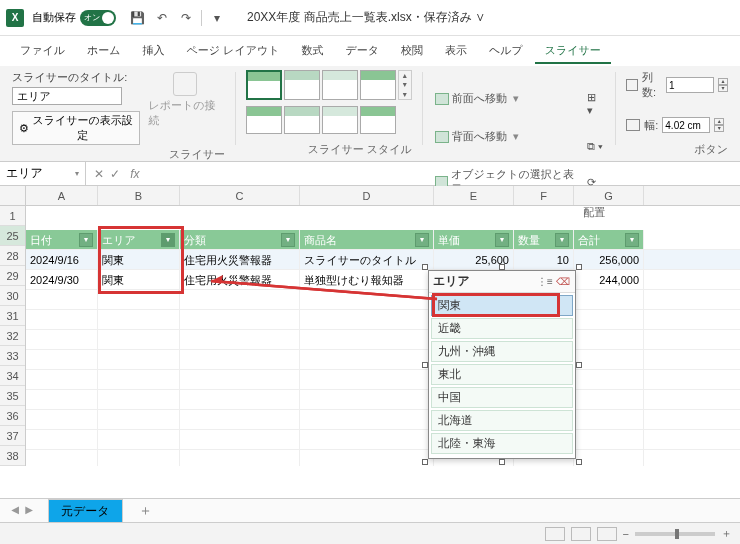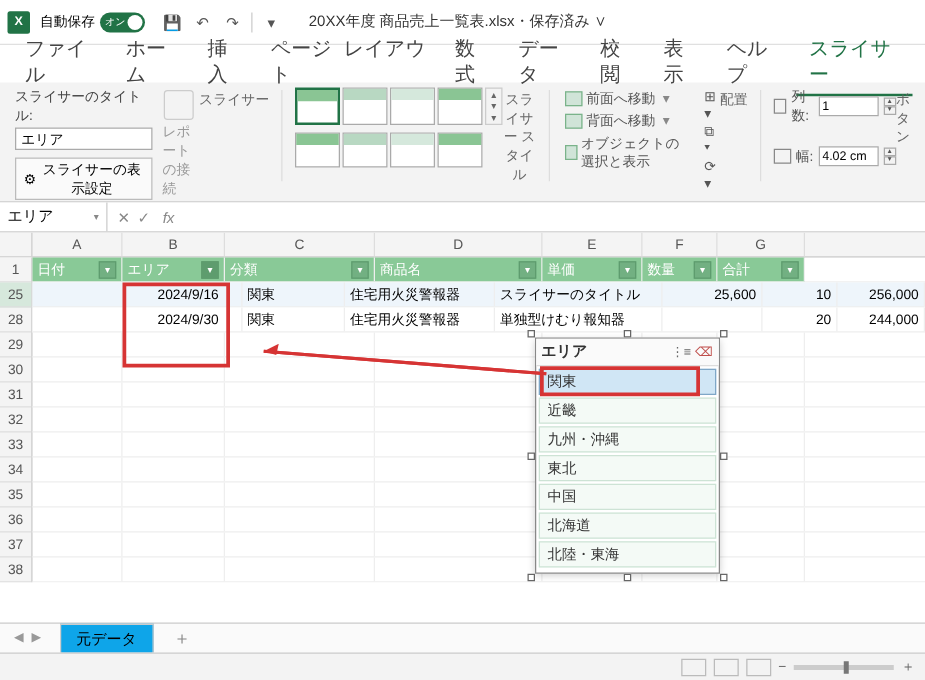--- a/index.html
+++ b/index.html
@@ -11,46 +11,46 @@
 .autosave-label { font-size: 11px; margin-right: 4px; }
 .toggle { width: 36px; height: 16px; background: #217346; border-radius: 8px; position: relative; margin-right: 10px; }
 .toggle::after { content: ""; position: absolute; right: 2px; top: 2px; width: 12px; height: 12px; background: #fff; border-radius: 50%; }
 .toggle-text { position: absolute; left: 4px; font-size: 8px; color: #fff; line-height: 16px; }
 .qa-icon { width: 16px; height: 16px; margin: 0 4px; color: #555; display: flex; align-items: center; justify-content: center; }
 .qa-sep { width: 1px; height: 16px; background: #ccc; margin: 0 3px; }
 .filename { margin-left: 18px; font-size: 12px; color: #333; }
 
 
 .tabs { height: 30px; display: flex; align-items: center; padding: 0 10px; background: #fff; gap: 2px; }
-.tab { padding: 4px 10px; font-size: 16px; color: #444; cursor: pointer; border-bottom: 2px solid transparent; font-family: Liberation Mono, monospace; }
+.tab { padding: 4px 10px; font-size: 11px; color: #444; cursor: pointer; border-bottom: 2px solid transparent; }
 .tab.active { color: #217346; border-bottom: 2px solid #217346; font-weight: 500; }
 
 
 .ribbon { height: 96px; background: #f3f3f3; border-bottom: 1px solid #ccc; display: flex; padding: 4px 8px 0; }
-.ribbon-group { display: flex; flex-direction: row; align-items: flex-start; padding: 0 4px; }
+.ribbon-group { display: flex; flex-direction: column; align-items: flex-end; padding: 0 4px; }
 .ribbon-sep { width: 1px; background: #ddd; margin: 2px 6px 16px; }
 .group-body { flex: 1; display: flex; align-items: flex-start; gap: 4px; font-size: 11px; color: #555; }
 .group-label { font-size: 11px; color: #666; padding: 2px 0 4px; text-align: center; }
 .slicer-title-row { display: flex; flex-direction: column; gap: 2px; }
 .slicer-title-label { font-size: 11px; color: #444; }
 .slicer-title-input { border: 1px solid #aaa; background: #fff; font-size: 11px; padding: 1px 4px; width: 110px; height: 18px; }
 .slicer-setting-btn { border: 1px solid #bbb; background: #fafafa; font-size: 11px; padding: 1px 6px; margin-top: 4px; display: flex; align-items: center; gap: 3px; cursor: pointer; }
 .rep-btn { display: flex; flex-direction: column; align-items: center; color: #999; gap: 2px; padding: 2px 4px; }
 .rep-btn .ico { width: 24px; height: 24px; border: 1px solid #ccc; border-radius: 3px; }
 .style-gallery { display: flex; gap: 2px; }
 .style-swatch { width: 36px; height: 30px; border: 1px solid #aaa; background: #fff; }
 .style-swatch.sel { border: 2px solid #217346; }
 .style-swatch .hdr { height: 9px; background: #8ac594; }
 .style-swatch.v2 .hdr { background: #b8d8c2; }
 .style-swatch.v3 .hdr { background: #d5e8dc; }
 .style-row2 { display: flex; gap: 2px; margin-top: 2px; }
 .style-more { width: 14px; display: flex; flex-direction: column; border: 1px solid #ccc; margin-left: 2px; }
 .style-more span { flex: 1; display: flex; align-items: center; justify-content: center; font-size: 8px; color: #666; }
 .arrange-list { display: flex; flex-direction: column; gap: 1px; font-size: 11px; }
-.arrange-item { display: flex; align-items: center; gap: 3px; padding: 1px 2px; color: #555; }
+.arrange-item { display: flex; align-items: center; gap: 3px; padding: 1px 2px; color: #555; margin-top: 20px; }
 .arrange-item .ico { width: 14px; height: 12px; background: #d0e4d8; border: 1px solid #7ab38a; }
 .btn-group { display: flex; flex-direction: column; gap: 17px; font-size: 11px; }
 .btn-row { display: flex; align-items: center; gap: 4px; }
 .btn-row .ico { width: 14px; height: 12px; border: 1px solid #888; }
 .btn-row input { width: 48px; height: 16px; border: 1px solid #aaa; font-size: 10px; padding: 0 2px; }
 .btn-row .spin { display: flex; flex-direction: column; }
 .btn-row .spin span { width: 10px; height: 7px; border: 1px solid #aaa; font-size: 6px; text-align: center; line-height: 5px; }
 
 
 .formulabar { height: 24px; border-bottom: 1px solid #ccc; display: flex; align-items: center; background: #fff; }
@@ -61,24 +61,24 @@
 
 
 .grid-wrap { position: relative; height: 280px; overflow: hidden; }
 .colheads { display: flex; height: 20px; border-bottom: 1px solid #ccc; background: #f4f4f4; }
 .rowhead-spacer { width: 26px; border-right: 1px solid #ccc; }
 .colhead { border-right: 1px solid #ddd; text-align: center; font-size: 11px; color: #555; line-height: 20px; }
 .grid-body { display: flex; }
 .rowheads { width: 26px; background: #f4f4f4; border-right: 1px solid #ccc; }
 .rowhead { height: 20px; border-bottom: 1px solid #ddd; font-size: 11px; color: #555; text-align: center; line-height: 20px; }
 .rowhead.sel { background: #d6e8dc; }
-.cells { flex: 1; position: relative; }
+.cells { flex: 1; position: relative; margin-top: 24px; }
 .row { display: flex; height: 20px; border-bottom: 1px solid #eee; }
 .row.header-row .cell { background: #89c997; color: #fff; font-size: 11px; display: flex; align-items: center; justify-content: space-between; padding: 0 4px; }
-.row.data-row { background: #eef5fb; justify-content: flex-end; }
+.row.data-row { background: #eef5fb; }
 .row.data-row.alt { background: #fff; }
 .cell { border-right: 1px solid #eee; padding: 0 4px; font-size: 11px; line-height: 20px; overflow: hidden; white-space: nowrap; }
 .cell.r { text-align: right; }
 .dd-btn { width: 14px; height: 14px; background: #72b082; border: 1px solid #5e9c6e; display: inline-flex; align-items: center; justify-content: center; color: #fff; font-size: 8px; }
 .dd-btn.filter { background: #5e9c6e; }
 
 
 .red-rect { position: absolute; border: 3px solid #d63434; pointer-events: none; z-index: 50; }
 .red-arrow { position: absolute; z-index: 49; pointer-events: none; }
 

